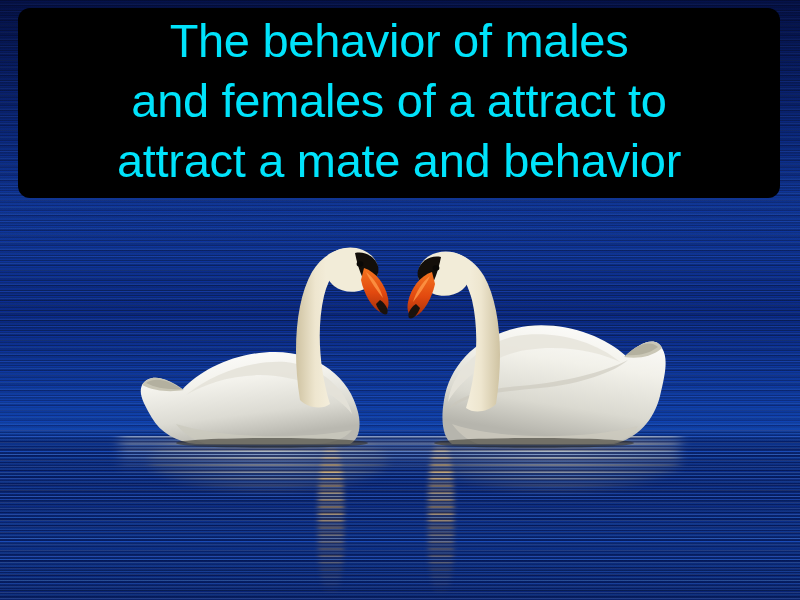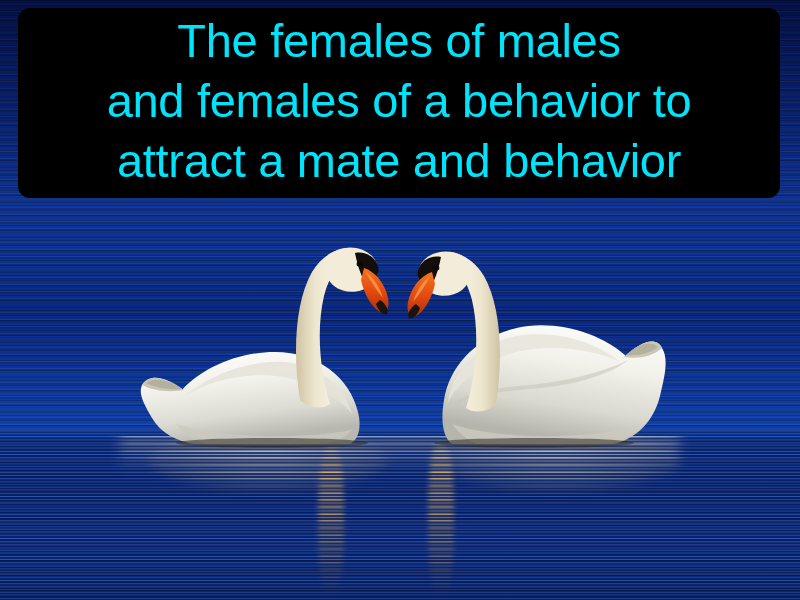--- a/index.html
+++ b/index.html
@@ -319,18 +319,18 @@
 
         <ellipse cx="436" cy="268" rx="3.4" ry="2.8" fill="#0a0806"></ellipse>
       </g>
 
       <ellipse cx="272" cy="443" rx="96" ry="5" fill="#2b2a22" opacity=".55"></ellipse>
       <ellipse cx="534" cy="443" rx="100" ry="5" fill="#2b2a22" opacity=".55"></ellipse>
     </svg>
   </div>
 
   <div class="text-card">
-    <div class="def-line">The females of males</div>
-    <div class="def-line">and females of a behavior to</div>
+    <div class="def-line">The behavior of males</div>
+    <div class="def-line">and females of a attract to</div>
     <div class="def-line">attract a mate and behavior</div>
   </div>
 
 </div>
 
 </body></html>

